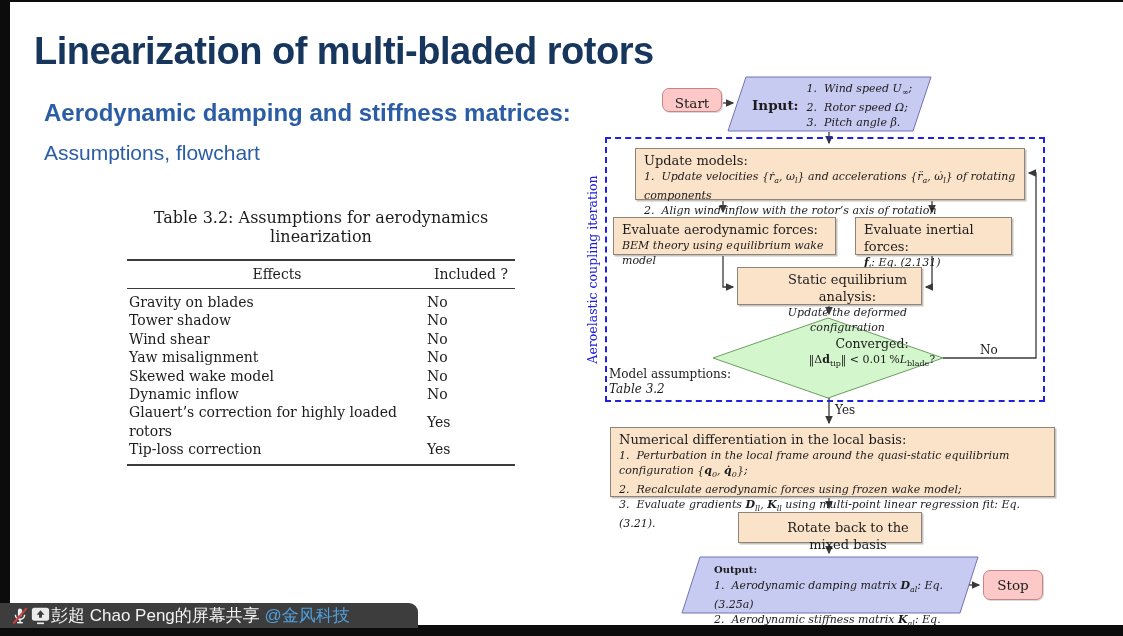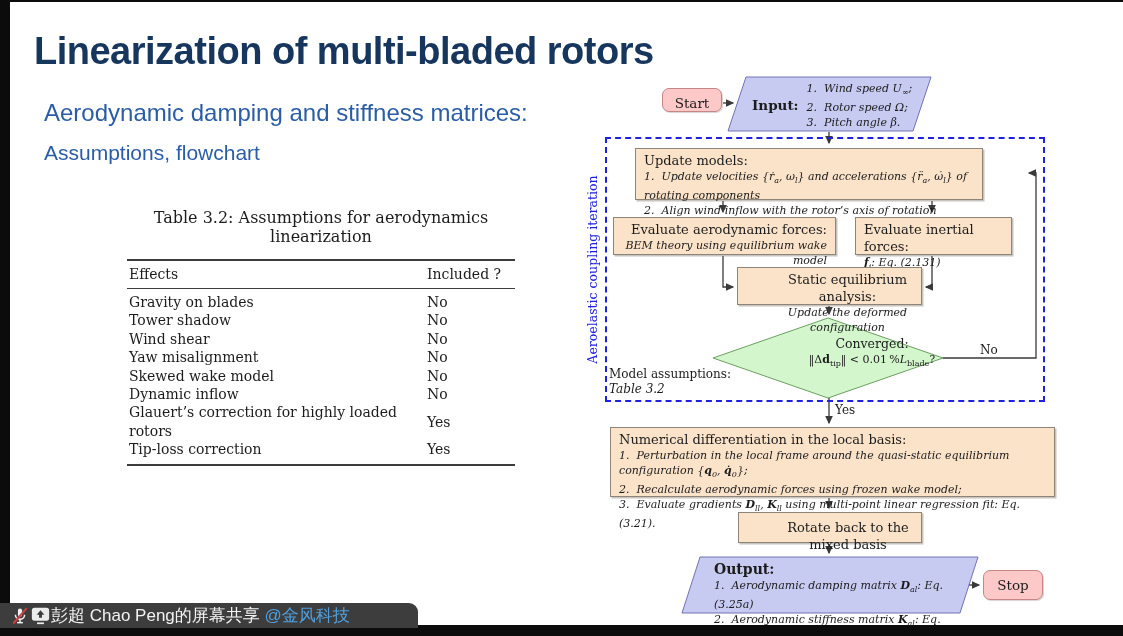--- a/index.html
+++ b/index.html
@@ -3,28 +3,28 @@
 <meta charset="utf-8">
 <style>
   html,body{margin:0;padding:0;}
   body{width:1123px;height:636px;background:#0c0c0c;position:relative;overflow:hidden;
        font-family:"Liberation Sans",sans-serif;}
   .slide{position:absolute;left:10px;top:2px;width:1118px;height:623px;background:#ffffff;}
   .abs{position:absolute;}
 
   
   .title{left:24px;top:28px;font-size:38px;font-weight:600;color:#17365d;letter-spacing:-0.5px;}
-  .sub1{left:34px;top:97px;font-size:24px;color:#2b5da6;}
+  .sub1{left:34px;top:97px;font-size:24px;color:#2b5da6;font-weight:bold;}
   .sub2{left:34px;top:139px;font-size:21px;color:#2b5da6;}
 
   
   .tblwrap{left:117px;top:206px;width:388px;font-family:"DejaVu Serif",serif;color:#1c1c1c;}
   .tblcap{text-align:center;font-size:16px;margin-bottom:13px;}
   table.assump{width:100%;border-collapse:collapse;font-size:14px;}
-  table.assump thead th{font-weight:normal;text-align:left;padding:5px 0 6px 2px;
+  table.assump thead th{font-weight:normal;text-align:center;padding:5px 0 6px 2px;
       border-top:2px solid #3c3c3c;border-bottom:1.5px solid #3c3c3c;}
   table.assump td{padding:0 0 0 2px;line-height:18.4px;}
   table.assump tbody tr:first-child td{padding-top:4px;}
   table.assump tbody tr:last-child td{padding-bottom:5px;}
   table.assump{border-bottom:2px solid #3c3c3c;}
   .col2{width:88px;}
 
   
   .fc{font-family:"DejaVu Serif",serif;color:#1b1b1b;z-index:2;}
   .box{background:#fbe3ca;border:1px solid #8e8578;box-shadow:1.5px 1.5px 0 rgba(130,122,110,.45);
@@ -141,29 +141,29 @@
 
 <div class="abs fc" style="left:752px;top:80px;width:172px;display:flex;gap:8px;">
   <div style="font-weight:bold;font-size:13.5px;padding-top:17px;">Input:</div>
   <div style="padding-top:1px;">
       <div class="it">1.&nbsp; Wind speed U<sub>∞</sub>;</div>
       <div class="it">2.&nbsp; Rotor speed Ω;</div>
       <div class="it">3.&nbsp; Pitch angle β.</div>
     </div>
 </div>
 
-<div class="abs fc box" style="left:635px;top:148px;width:348px;height:52px;">
+<div class="abs fc box" style="left:635px;top:148px;width:390px;height:52px;">
   <div class="head">Update models:</div>
   <div>
       <div class="it">1.&nbsp; Update velocities {ṙ<sub>a</sub>, ω<sub>l</sub>} and accelerations {r̈<sub>a</sub>, ω̇<sub>l</sub>} of rotating components</div>
       <div class="it">2.&nbsp; Align wind inflow with the rotor’s axis of rotation</div>
     </div>
 </div>
 
-<div class="abs fc box" style="left:613px;top:217px;width:223px;height:38px;text-align:right;">
+<div class="abs fc box" style="left:613px;top:217px;width:223px;height:38px;">
   <div class="head">Evaluate aerodynamic forces:</div>
   <div class="it">BEM theory using equilibrium wake model</div>
 </div>
 
 <div class="abs fc box" style="left:855px;top:217px;width:157px;height:38px;">
   <div class="head">Evaluate inertial forces:</div>
   <div class="it"><b>f</b><sub>i</sub>: Eq. (2.131)</div>
 </div>
 
 <div class="abs fc box ctr" style="left:737px;top:267px;width:185px;height:38px;">
@@ -191,21 +191,21 @@
       <div class="it">2.&nbsp; Recalculate aerodynamic forces using frozen wake model;</div>
       <div class="it">3.&nbsp; Evaluate gradients <b>D</b><sub>ll</sub>, <b>K</b><sub>ll</sub> using multi-point linear regression fit: Eq. (3.21).</div>
     </div>
 </div>
 
 <div class="abs fc box ctr" style="left:738px;top:512px;width:184px;height:31px;padding-top:6px;">
   <div class="head">Rotate back to the mixed basis</div>
 </div>
 
 <div class="abs fc" style="left:714px;top:561px;width:260px;z-index:2;">
-  <div style="font-weight:bold;font-size:14px;line-height:17px;">Output:</div>
+  <div style="font-weight:bold;font-size:10px;line-height:17px;">Output:</div>
   <div style="line-height:16px;">
       <div class="it">1.&nbsp; Aerodynamic damping matrix <b>D</b><sub>al</sub>: Eq. (3.25a)</div>
       <div class="it">2.&nbsp; Aerodynamic stiffness matrix <b>K</b><sub>al</sub>: Eq. (3.25b)</div>
     </div>
 </div>
 
 <div class="abs fc terminal" style="left:983px;top:570px;width:60px;height:30px;">Stop</div>
 
 <div class="abs sharebar">
   <svg width="20" height="20" viewBox="0 0 24 24">

